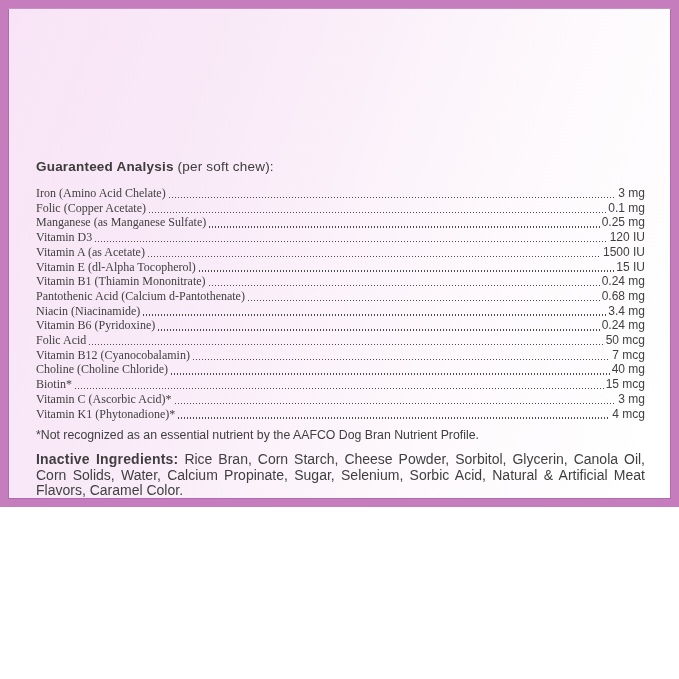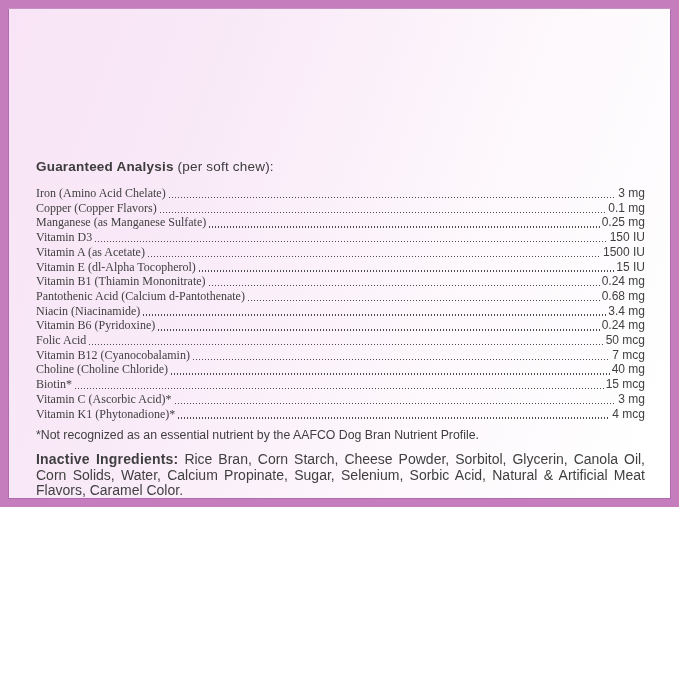--- a/index.html
+++ b/index.html
@@ -71,33 +71,33 @@
 
     <h1 class="title"><span class="bold">Guaranteed Analysis</span> <span>(per soft chew):</span></h1>
 
     <div class="rows">
         <div class="row">
           <span class="lbl">Iron (Amino Acid Chelate)</span>
           <span class="leader"></span>
           <span class="val">3 mg</span>
         </div>
         <div class="row">
-          <span class="lbl">Copper (Copper Flavors)</span>
+          <span class="lbl">Folic (Copper Acetate)</span>
           <span class="leader"></span>
           <span class="val">0.1 mg</span>
         </div>
         <div class="row">
           <span class="lbl">Manganese (as Manganese Sulfate)</span>
           <span class="leader"></span>
           <span class="val">0.25 mg</span>
         </div>
         <div class="row">
           <span class="lbl">Vitamin D3</span>
           <span class="leader"></span>
-          <span class="val">150 IU</span>
+          <span class="val">120 IU</span>
         </div>
         <div class="row">
           <span class="lbl">Vitamin A (as Acetate)</span>
           <span class="leader"></span>
           <span class="val">1500 IU</span>
         </div>
         <div class="row">
           <span class="lbl">Vitamin E (dl-Alpha Tocopherol)</span>
           <span class="leader"></span>
           <span class="val">15 IU</span>

